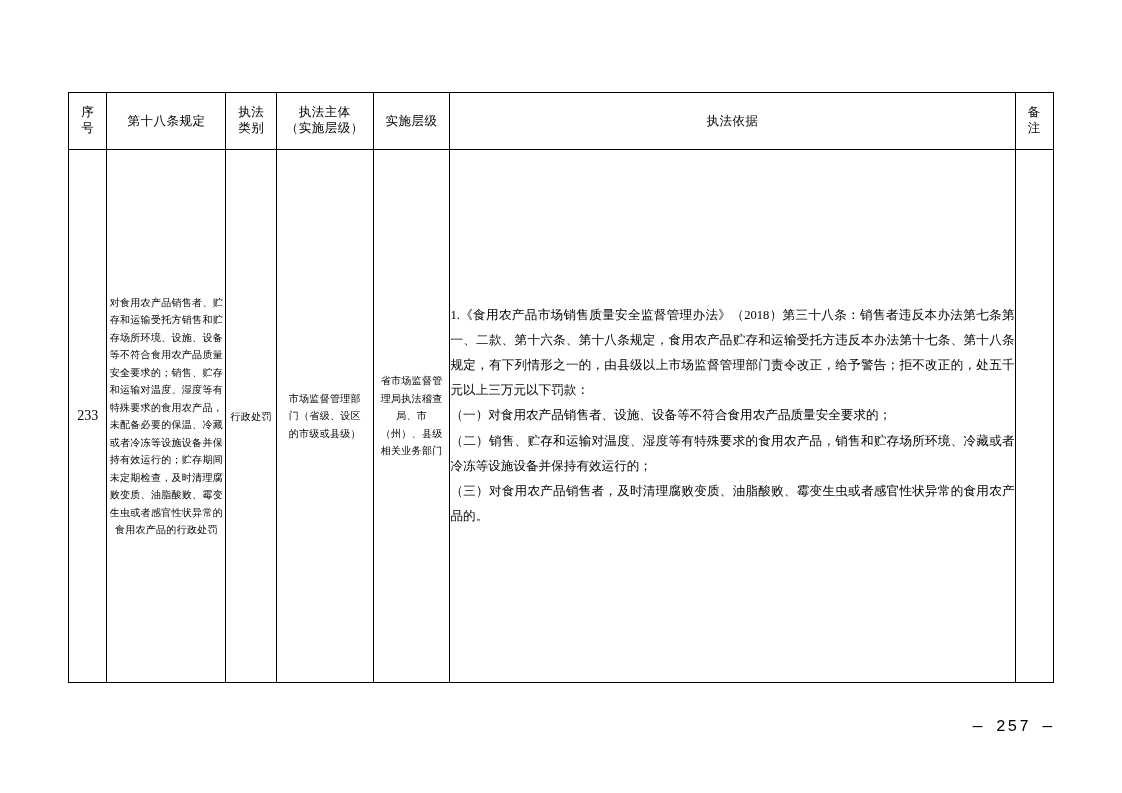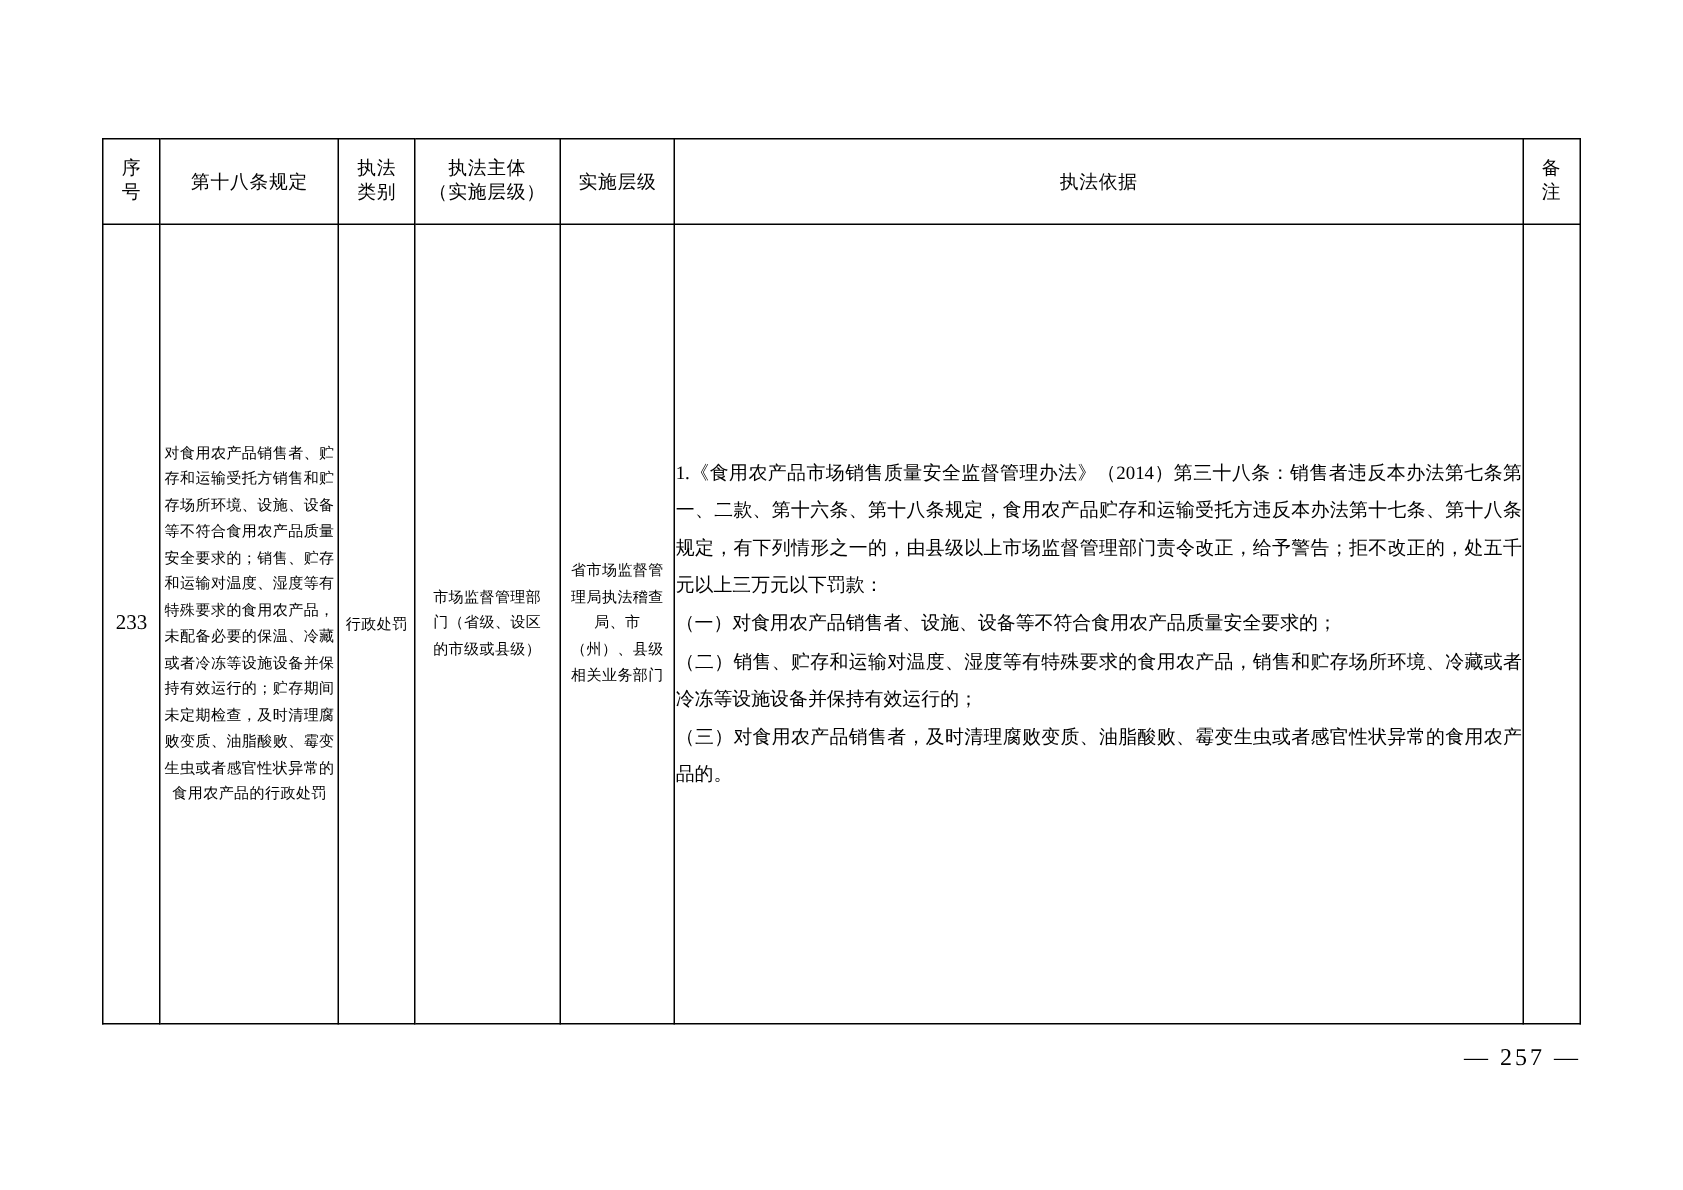--- a/index.html
+++ b/index.html
@@ -103,24 +103,24 @@
     text-align: justify;
     text-justify: inter-ideograph;
     margin: 0;
   }
   .basis-p + .basis-p {
     margin-top: 0;
   }
   .page-number {
     position: absolute;
     right: 68px;
-    bottom: 78px;
+    bottom: 57px;
     font-size: 16px;
     letter-spacing: 2px;
-    font-family: Liberation Serif, serif;
+    font-family: Liberation Mono, monospace;
   }
 </style>
 </head>
 <body>
 
 <div class="page">
 
   <table class="doc-table">
     <colgroup>
       <col class="c-seq">
@@ -163,21 +163,21 @@
       </tr>
     </thead>
     <tbody>
       <tr class="body-row">
         <td class="seq-num">233</td>
         <td class="narrow-text">对食用农产品销售者、贮存和运输受托方销售和贮存场所环境、设施、设备等不符合食用农产品质量安全要求的；销售、贮存和运输对温度、湿度等有特殊要求的食用农产品，未配备必要的保温、冷藏或者冷冻等设施设备并保持有效运行的；贮存期间未定期检查，及时清理腐败变质、油脂酸败、霉变生虫或者感官性状异常的食用农产品的行政处罚</td>
         <td class="narrow-text type">行政处罚</td>
         <td class="narrow-text subject">市场监督管理部门（省级、设区的市级或县级）</td>
         <td class="narrow-text org">省市场监督管理局执法稽查局、市（州）、县级相关业务部门</td>
         <td class="basis-cell">
-          <p class="basis-p">1.《食用农产品市场销售质量安全监督管理办法》（2014）第三十八条：销售者违反本办法第七条第一、二款、第十六条、第十八条规定，食用农产品贮存和运输受托方违反本办法第十七条、第十八条规定，有下列情形之一的，由县级以上市场监督管理部门责令改正，给予警告；拒不改正的，处五千元以上三万元以下罚款：</p>
+          <p class="basis-p">1.《食用农产品市场销售质量安全监督管理办法》（2018）第三十八条：销售者违反本办法第七条第一、二款、第十六条、第十八条规定，食用农产品贮存和运输受托方违反本办法第十七条、第十八条规定，有下列情形之一的，由县级以上市场监督管理部门责令改正，给予警告；拒不改正的，处五千元以上三万元以下罚款：</p>
           <p class="basis-p">（一）对食用农产品销售者、设施、设备等不符合食用农产品质量安全要求的；</p>
           <p class="basis-p">（二）销售、贮存和运输对温度、湿度等有特殊要求的食用农产品，销售和贮存场所环境、冷藏或者冷冻等设施设备并保持有效运行的；</p>
           <p class="basis-p">（三）对食用农产品销售者，及时清理腐败变质、油脂酸败、霉变生虫或者感官性状异常的食用农产品的。</p>
         </td>
         <td class="cell-center-v"></td>
       </tr>
     </tbody>
   </table>
 
   <div class="page-number">— 257 —</div>

